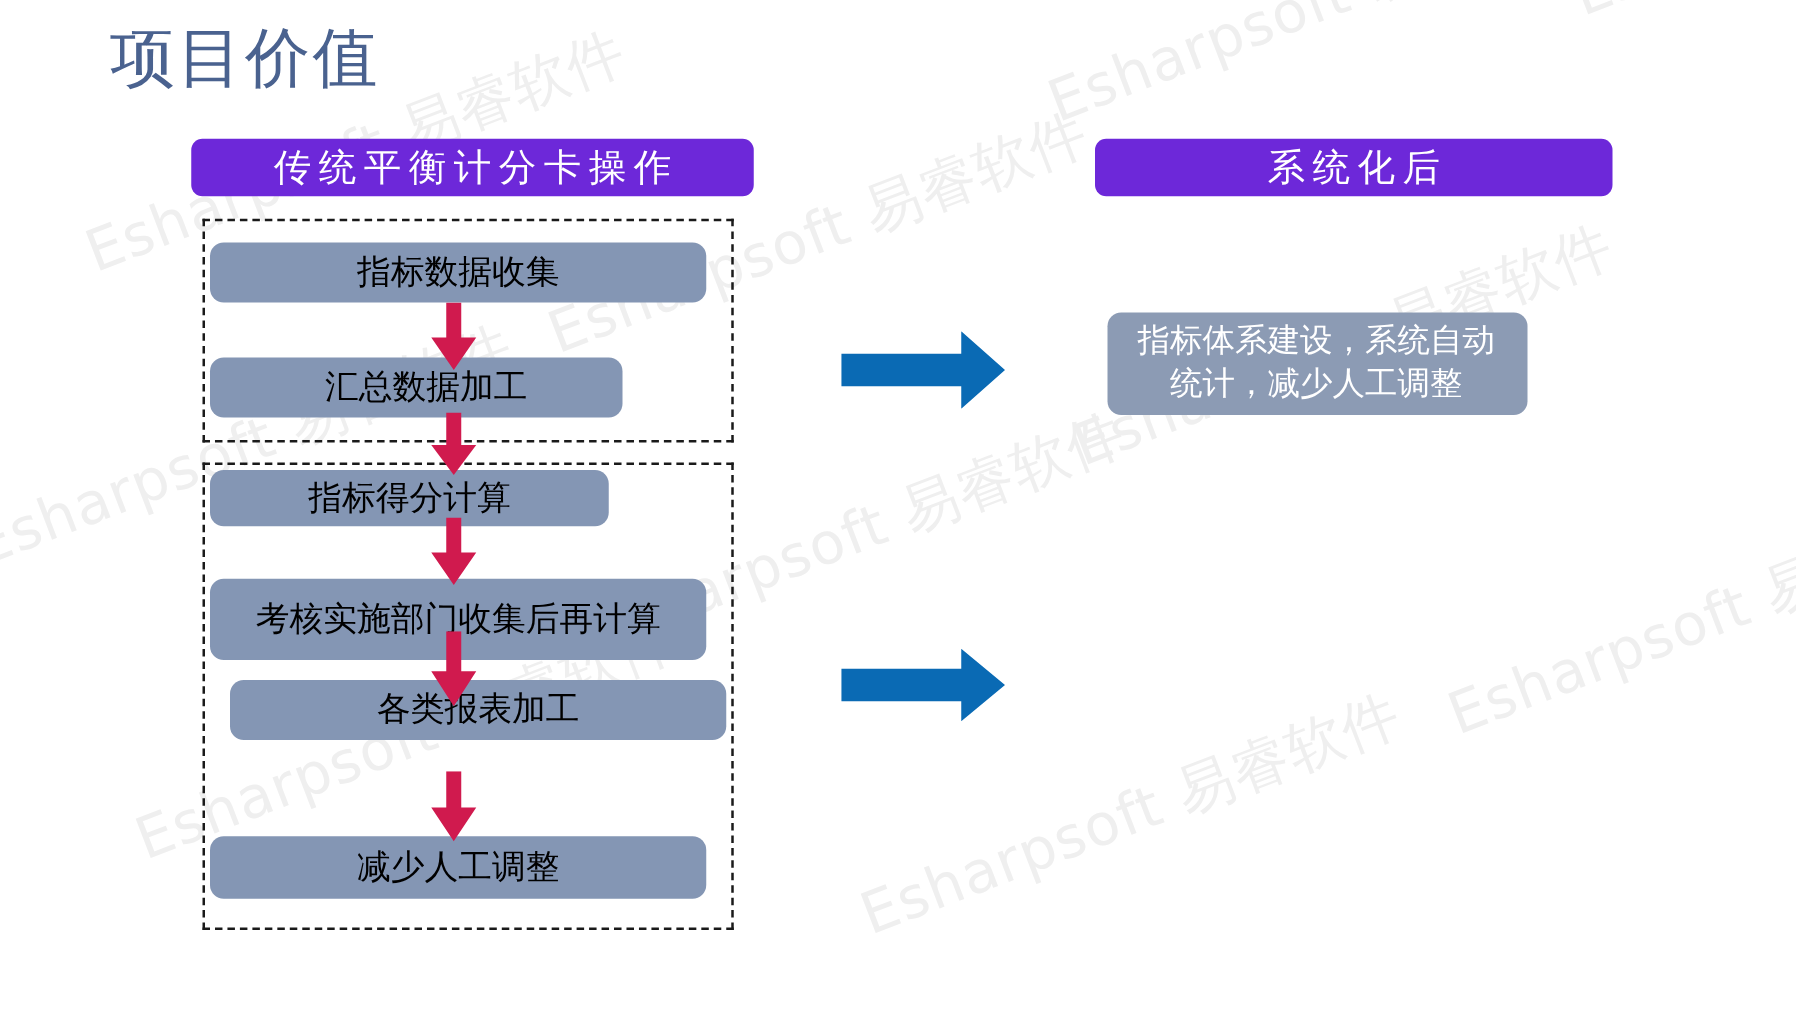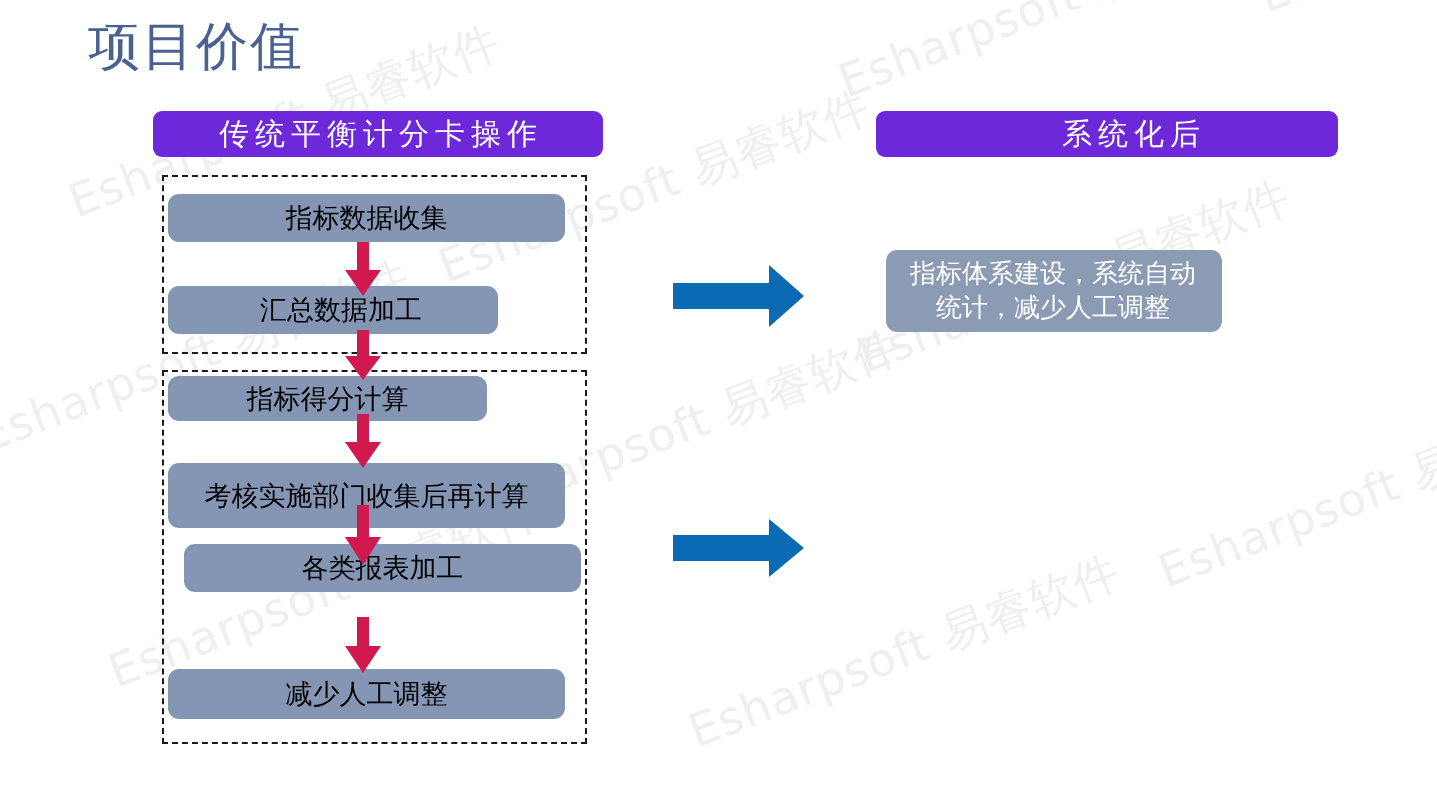--- a/index.html
+++ b/index.html
@@ -44,21 +44,21 @@
     border-radius:9px;
     color:#ffffff;
     display:flex;align-items:center;justify-content:center;
     font-family:"DejaVu Serif","Liberation Serif",serif;
     font-size:30px;
     letter-spacing:6px;
     z-index:10;
     text-indent:6px;
   }
   #pill-left{left:153px;top:111px;width:450px;height:46px;}
-  #pill-right{left:876px;top:111px;width:414px;height:46px;padding-left:48px;}
+  #pill-right{left:876px;top:111px;width:414px;height:46px;}
 
   
   .dashed-group{
     position:absolute;
     border:2.6px dashed #1a1a1a;
     background:transparent;
     z-index:8;
   }
   #group-a{left:162px;top:175px;width:421px;height:175px;}
   #group-b{left:162px;top:370px;width:421px;height:370px;}

